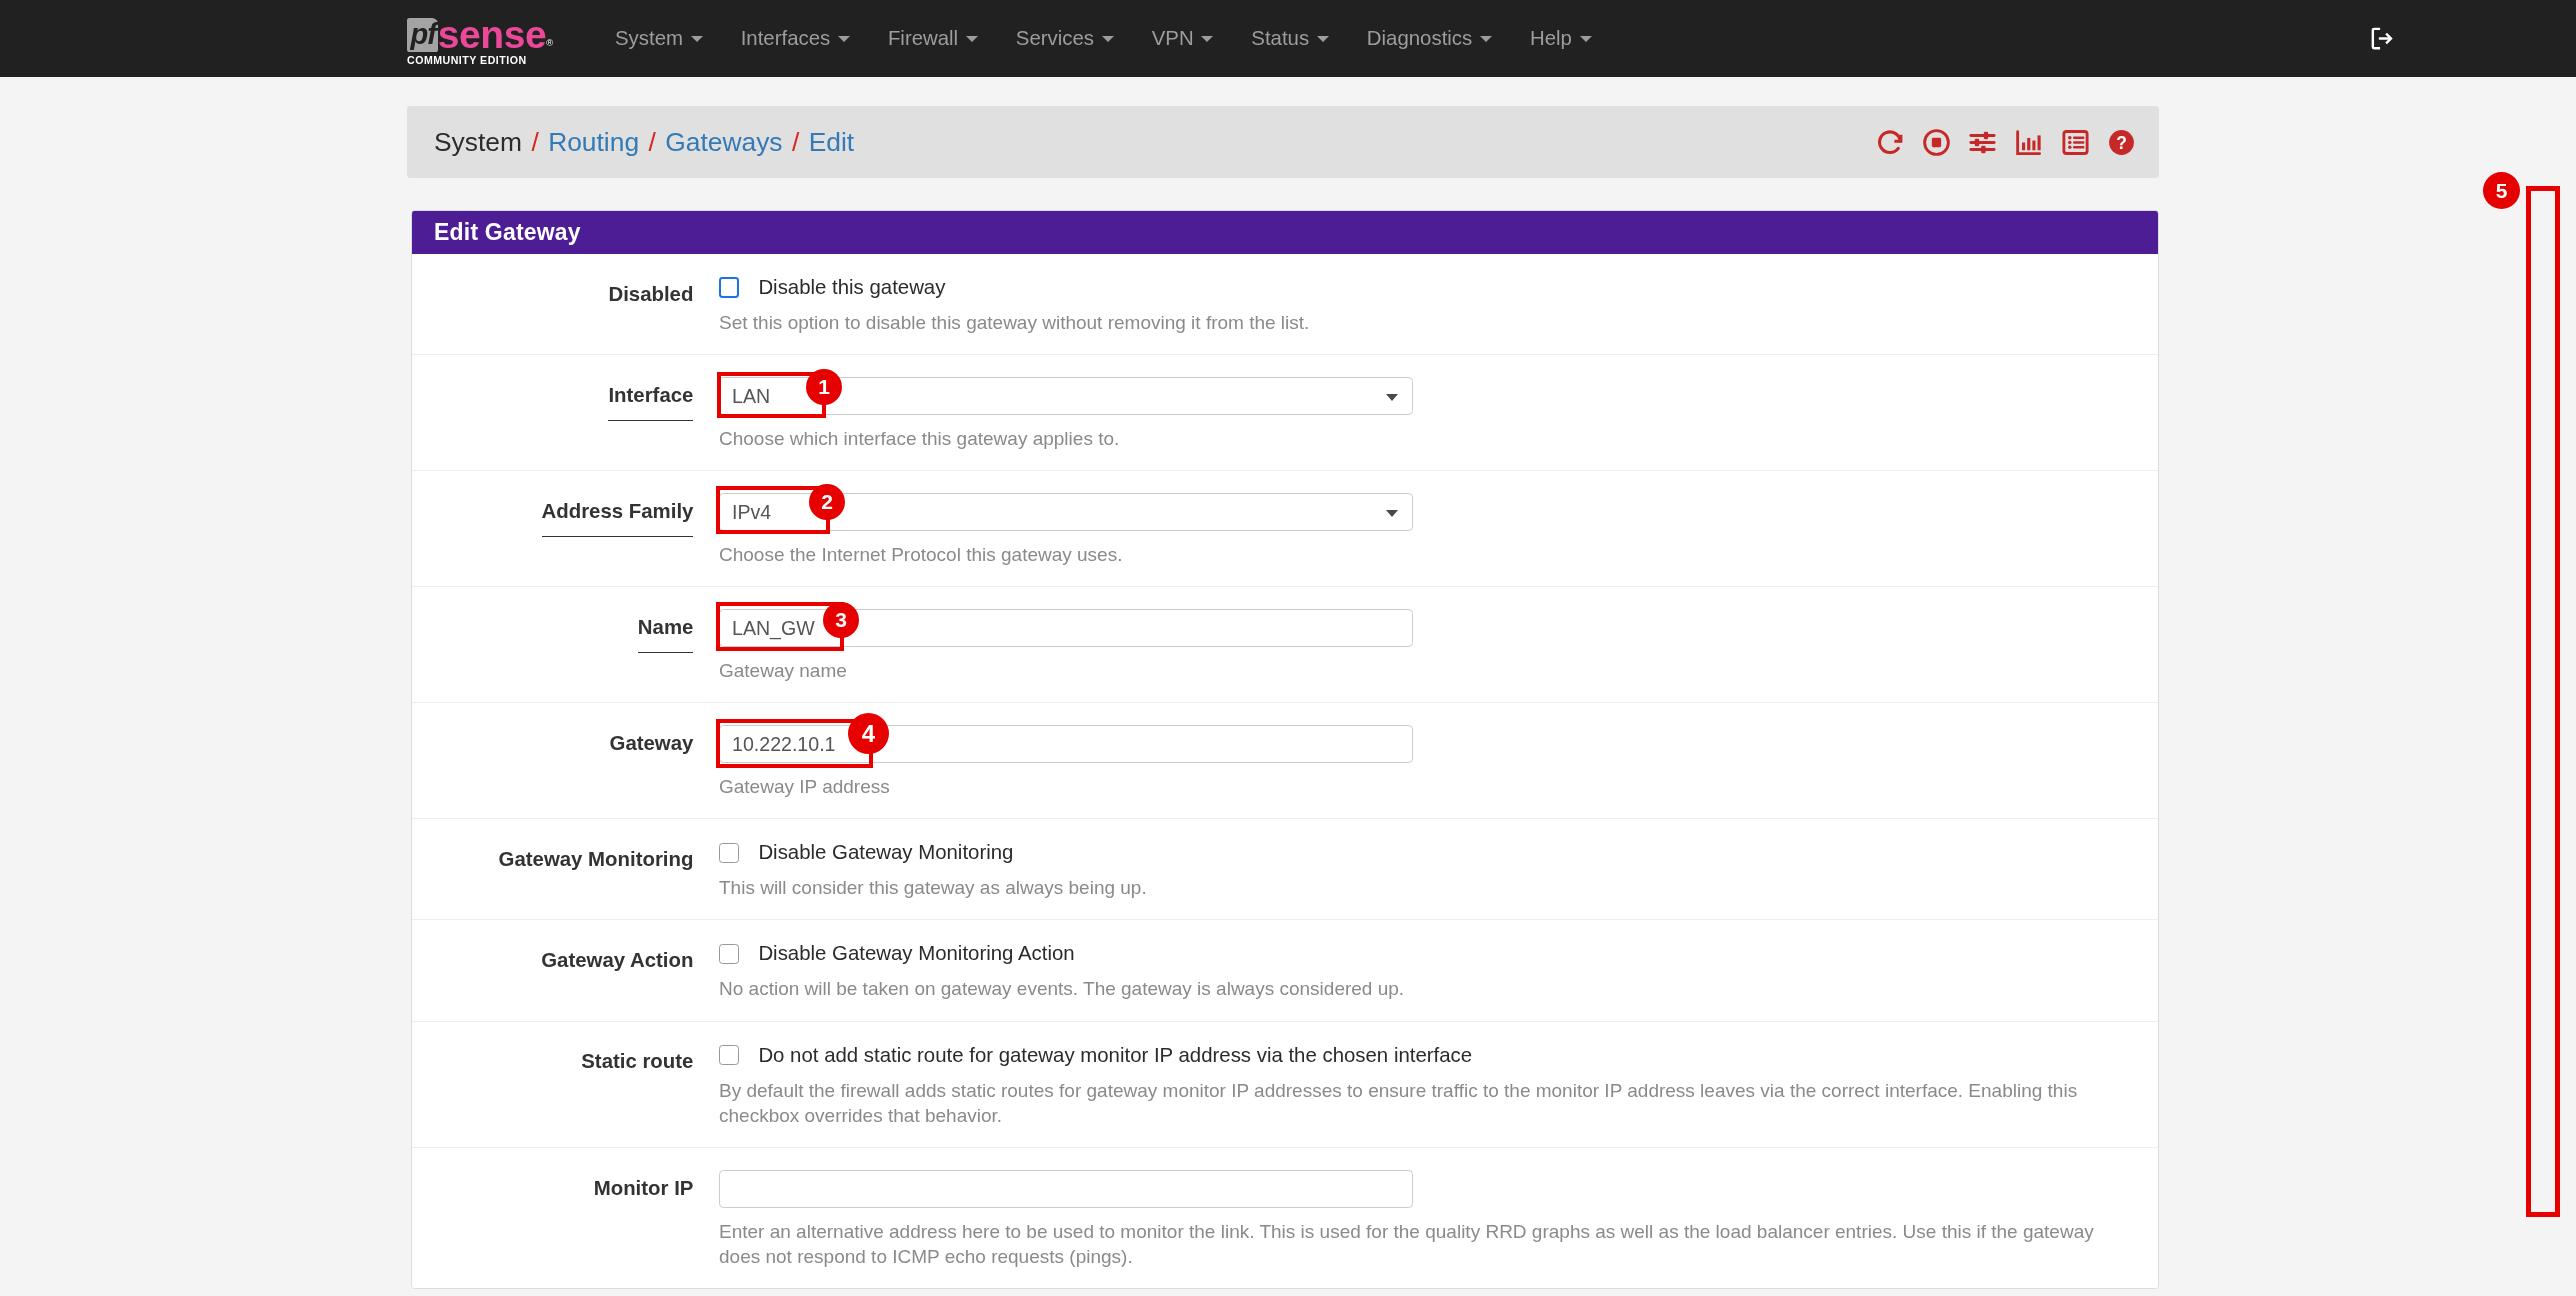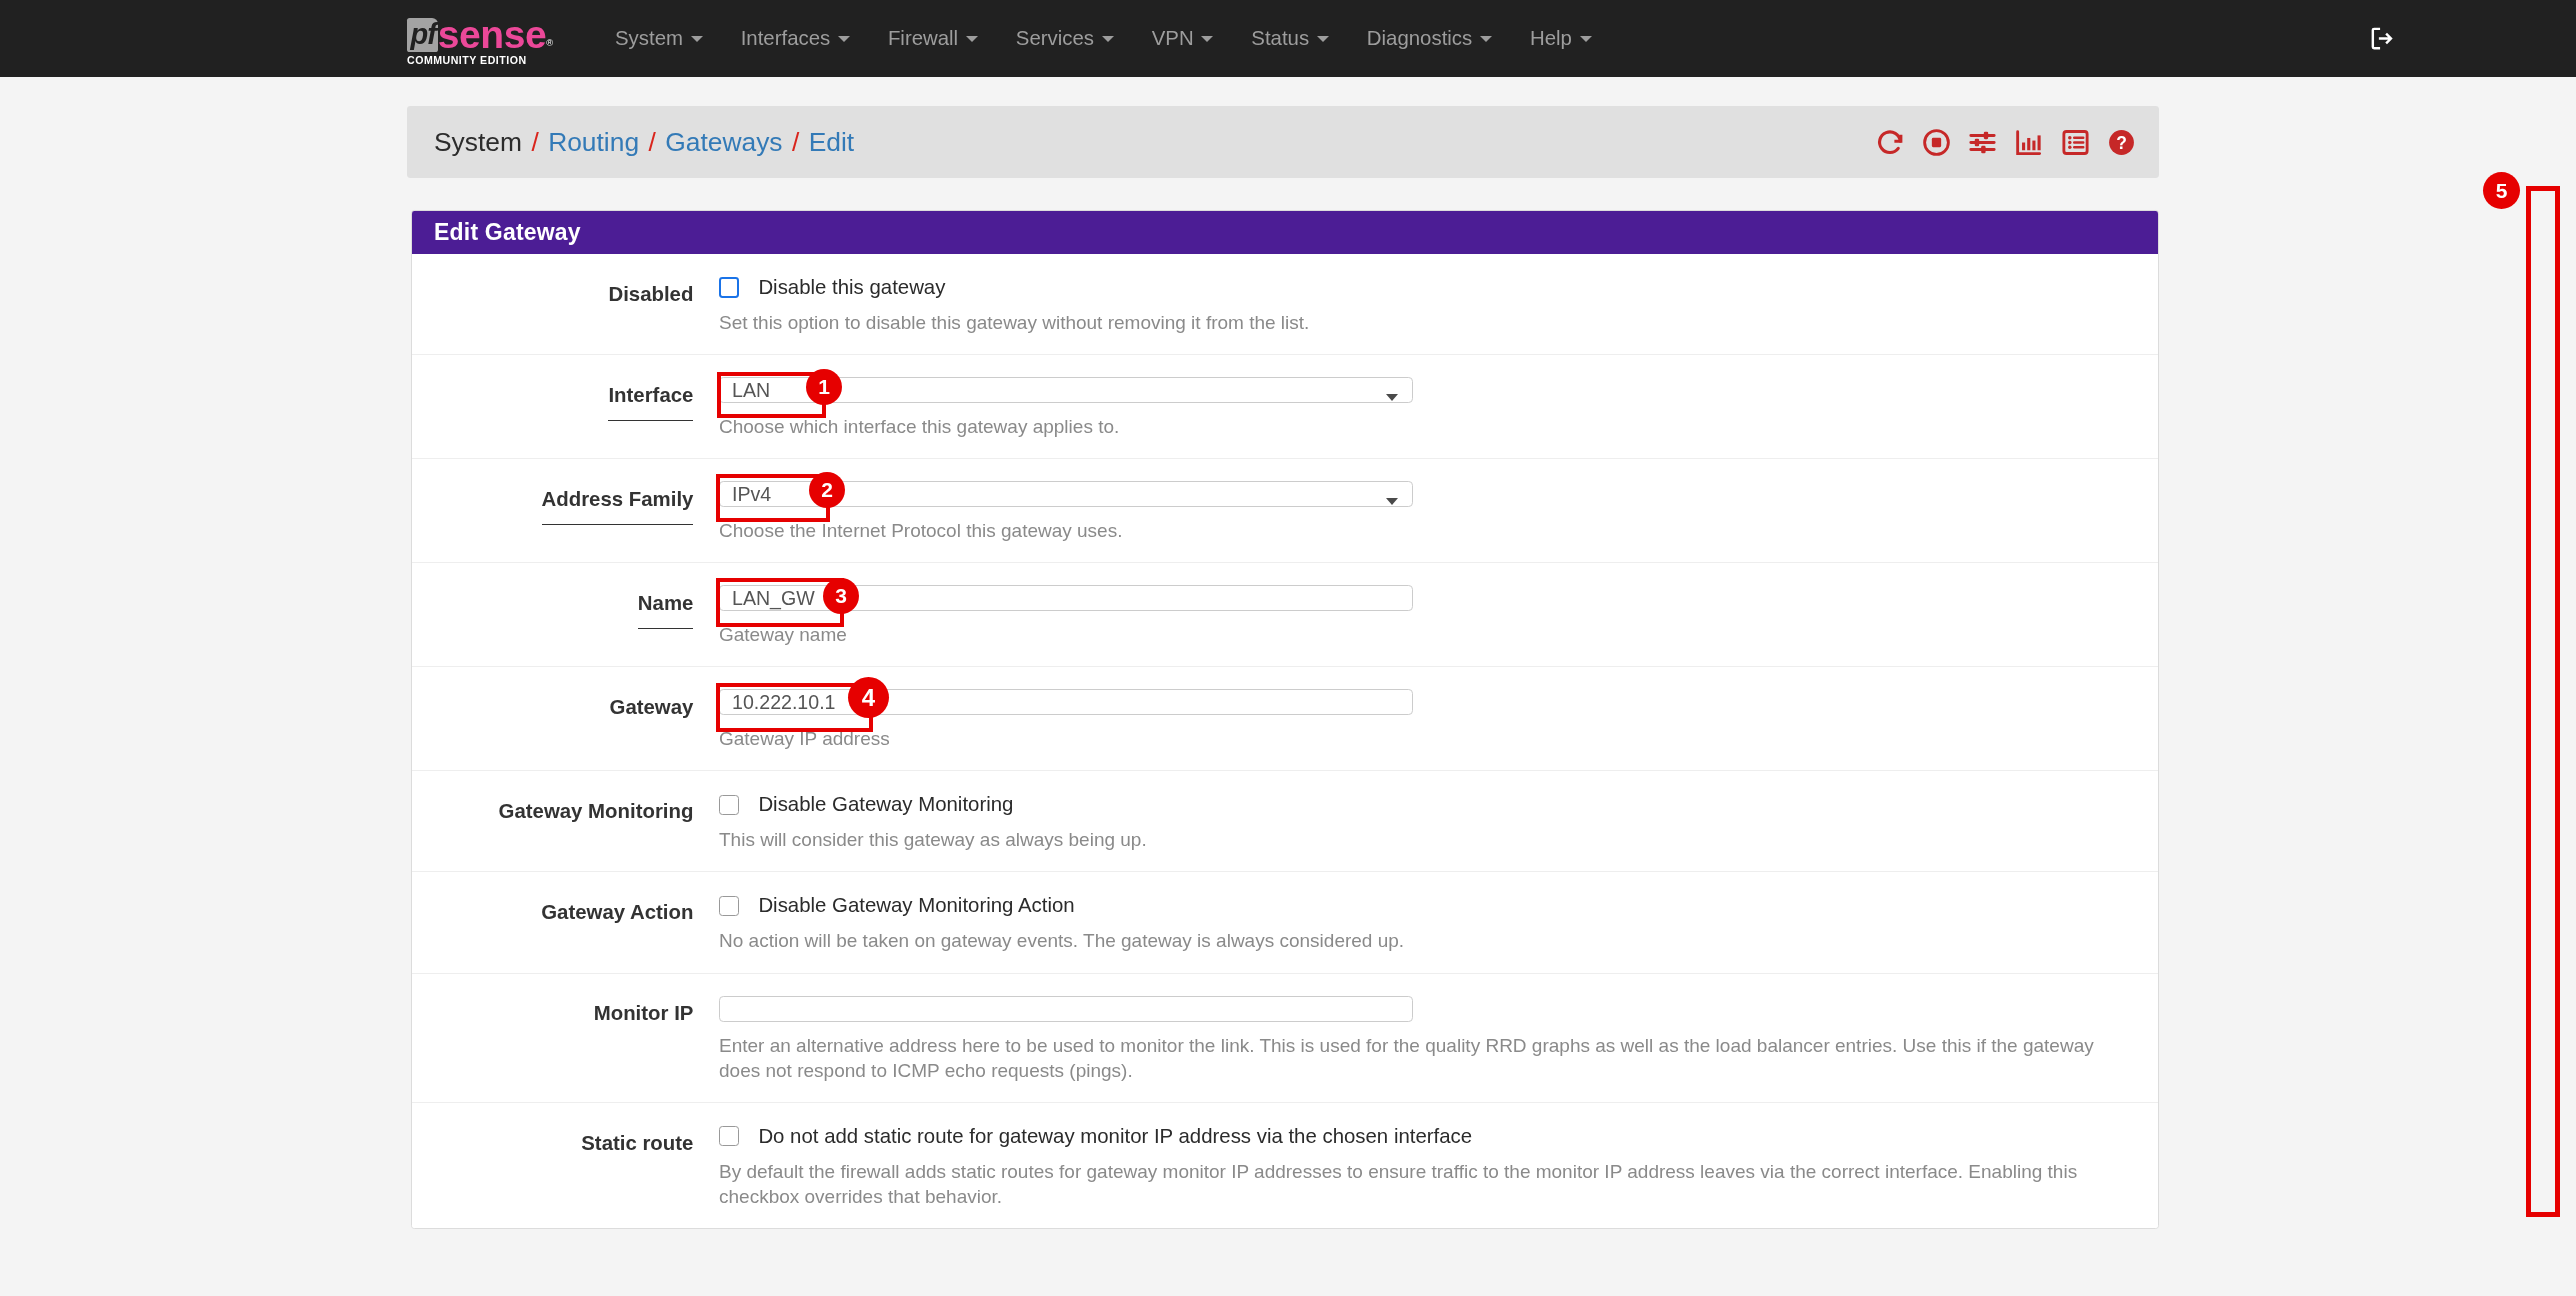--- a/index.html
+++ b/index.html
@@ -133,21 +133,21 @@
     width: 20.4px; height: 20.4px;
     border: 1.7px solid #999;
     border-radius: 3.4px; background: #fff;
     display: inline-block; cursor: pointer;
     flex: none;
   }
   .cbox.focused { border-color: #1a73e8; border-width: 2.6px; }
   .cb-label { font-size: 20.4px; color: #2b2b2b; margin-left: 19px; }
 
   .select-ctl, .text-ctl {
-    width: 694px; height: 26px;
+    width: 694px; height: 38px;
     border: 0.9px solid #cccccc;
     border-radius: 4.3px;
     background: #fff;
     font-size: 19.6px; color: #555;
     padding: 0 12px;
     display: flex; align-items: center;
     position: relative; cursor: pointer;
   }
   .select-ctl .sel-caret {
     position: absolute; right: 13.6px; top: 16px;
@@ -390,41 +390,41 @@
         <div class="cb-line">
           <span class="cbox"></span>
           <span class="cb-label">Disable Gateway Monitoring Action</span>
         </div>
         <div class="help-text">No action will be taken on gateway events. The gateway is always considered up.</div>
       </div>
     </div>
 
     <div class="form-row">
       <div class="row-label">
-        <span>Monitor IP</span>
-      </div>
-      <div class="row-field">
-        <div class="text-ctl wide">
-          <span></span>
-        </div>
-        <div class="help-text">Enter an alternative address here to be used to monitor the link. This is used for the quality RRD graphs as well as the load balancer entries. Use this if the gateway does not respond to ICMP echo requests (pings).</div>
-      </div>
-    </div>
-
-    <div class="form-row">
-      <div class="row-label">
         <span>Static route</span>
       </div>
       <div class="row-field">
         <div class="cb-line">
           <span class="cbox"></span>
           <span class="cb-label">Do not add static route for gateway monitor IP address via the chosen interface</span>
         </div>
         <div class="help-text">By default the firewall adds static routes for gateway monitor IP addresses to ensure traffic to the monitor IP address leaves via the correct interface. Enabling this checkbox overrides that behavior.</div>
       </div>
     </div>
 
+    <div class="form-row">
+      <div class="row-label">
+        <span>Monitor IP</span>
+      </div>
+      <div class="row-field">
+        <div class="text-ctl wide">
+          <span></span>
+        </div>
+        <div class="help-text">Enter an alternative address here to be used to monitor the link. This is used for the quality RRD graphs as well as the load balancer entries. Use this if the gateway does not respond to ICMP echo requests (pings).</div>
+      </div>
+    </div>
+
   </div>
 </div>
 
 <div class="side-anno-box"></div>
 <div class="anno-badge side-anno-badge">5</div>
 
 
 </body></html>

